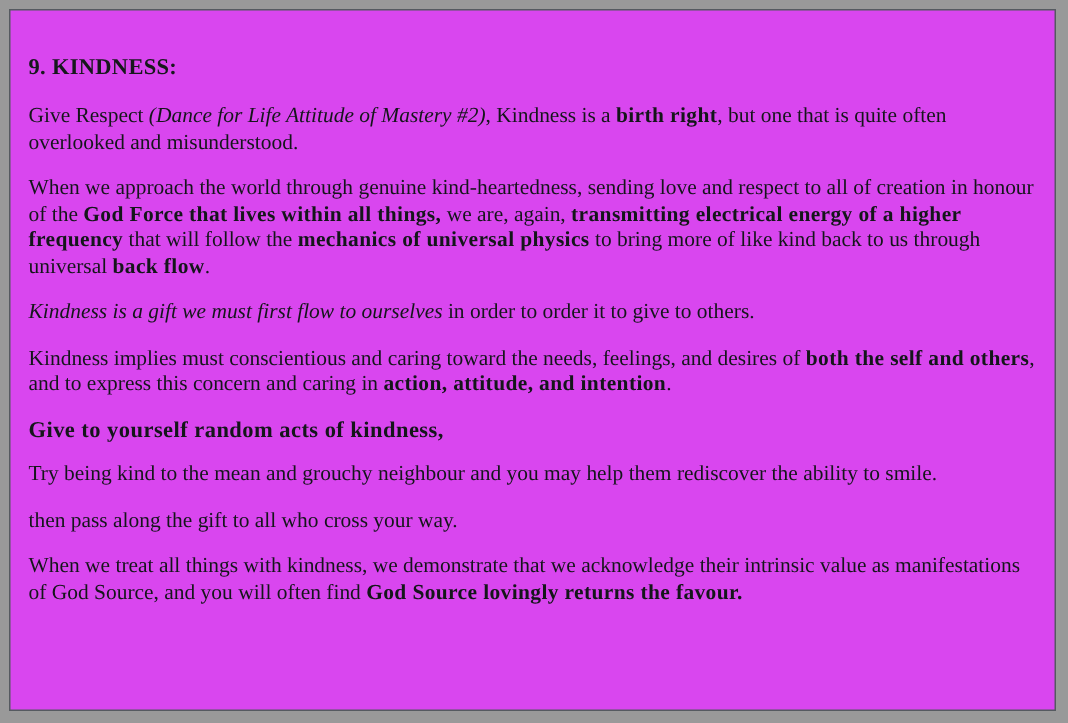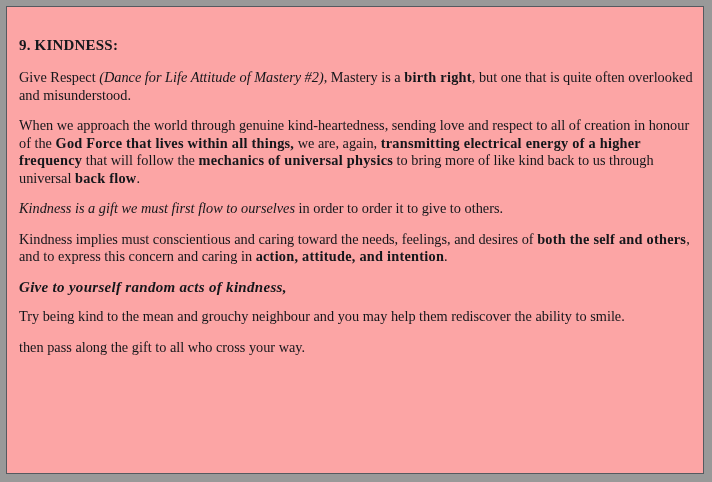--- a/index.html
+++ b/index.html
@@ -12,21 +12,21 @@
     background: #999999;
     font-family: "Liberation Serif", serif;
     overflow: hidden;
   }
   .page {
     position: absolute;
     left: 6px;
     top: 6px;
     width: 698px;
     height: 468px;
-    background: #fca5a5;
+    background: #d946ef;
     border: 1px solid #555a60;
     box-sizing: border-box;
   }
   .content {
     position: absolute;
     left: 12px;
     top: 30px;
     right: 10px;
     width: 676px;
     box-sizing: border-box;
@@ -45,39 +45,40 @@
     margin: 0 0 13px 0;
     text-align: left;
   }
   .b { font-weight: bold; letter-spacing: 0.25px; }
   .i { font-style: italic; }
   .big {
     font-size: 15px;
     font-weight: bold;
     letter-spacing: 0.3px;
   }
-  .tight { margin-bottom: 12px; font-style: italic; }
+  .tight { margin-bottom: 12px; }
 </style>
 </head>
 <body>
 
 <div class="page">
   <div class="content">
 
     <h1 class="heading">9. KINDNESS:</h1>
 
-    <p><span>Give Respect </span><span class="i">(Dance for Life Attitude of Mastery #2)</span><span>, Mastery is a </span><span class="b">birth right</span><span>, but one that is quite often overlooked and misunderstood.</span></p>
+    <p><span>Give Respect </span><span class="i">(Dance for Life Attitude of Mastery #2)</span><span>, Kindness is a </span><span class="b">birth right</span><span>, but one that is quite often overlooked and misunderstood.</span></p>
 
     <p><span>When we approach the world through genuine kind-heartedness, sending love and respect to all of creation in honour of the </span><span class="b">God Force that lives within all things,</span><span> we are, again, </span><span class="b">transmitting electrical energy of a higher frequency</span><span> that will follow the </span><span class="b">mechanics of universal physics</span><span> to bring more of like kind back to us through universal </span><span class="b">back flow</span><span>.</span></p>
 
     <p><span class="i">Kindness is a gift we must first flow to ourselves</span><span> in order to order it to give to others.</span></p>
 
     <p><span>Kindness implies must conscientious and caring toward the needs, feelings, and desires of </span><span class="b">both the self and others</span><span>, and to express this concern and caring in </span><span class="b">action, attitude, and intention</span><span>.</span></p>
 
     <p class="tight"><span class="big">Give to yourself random acts of kindness,</span></p>
 
     <p><span>Try being kind to the mean and grouchy neighbour and you may help them rediscover the ability to smile.</span></p>
 
     <p><span>then pass along the gift to all who cross your way.</span></p>
 
+    <p><span>When we treat all things with kindness, we demonstrate that we acknowledge their intrinsic value as manifestations of God Source, and you will often find </span><span class="b">God Source lovingly returns the favour.</span></p>
 
   </div>
 </div>
 
 </body></html>

